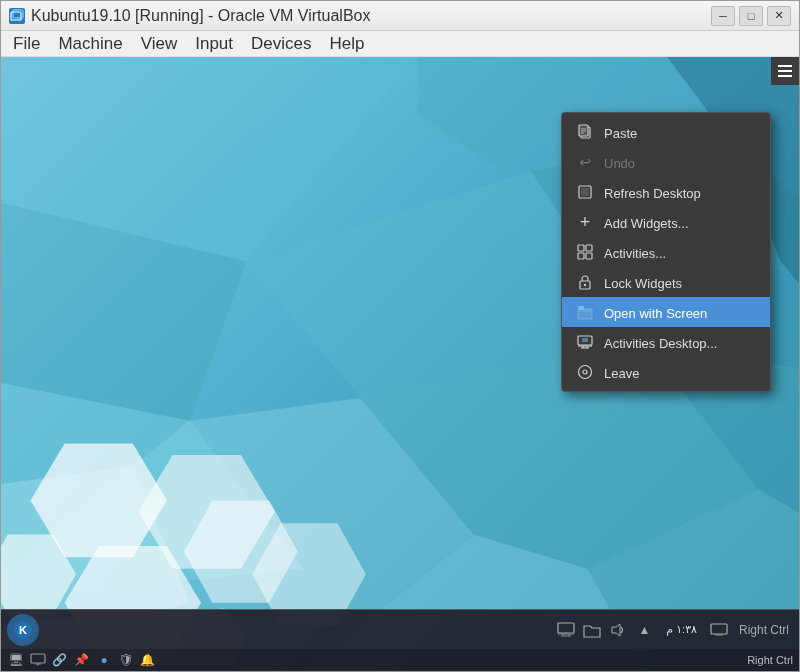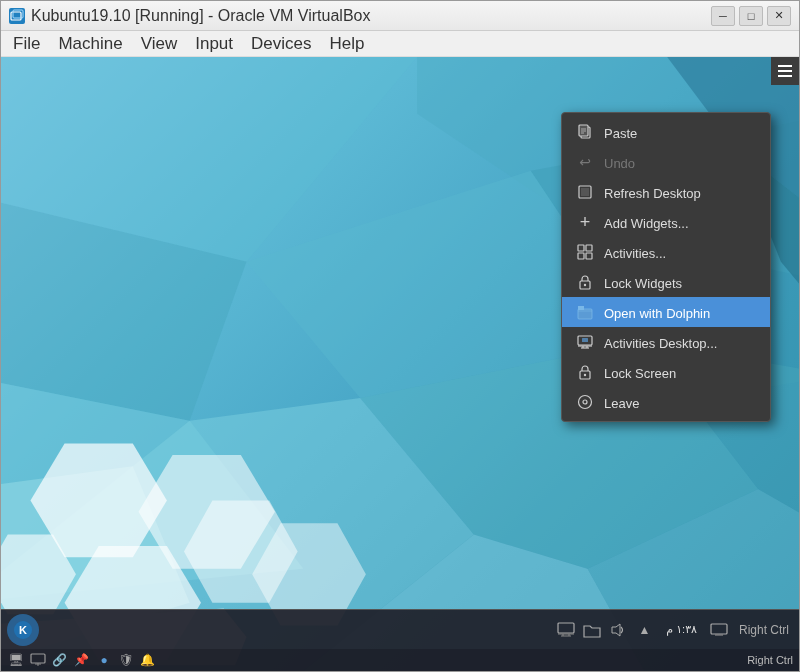--- a/index.html
+++ b/index.html
@@ -345,48 +345,38 @@
 
         <div class="ctx-item highlighted">
           <span class="ctx-icon">
             <svg width="16" height="16" viewBox="0 0 16 16" fill="none">
               <rect x="1" y="5" width="14" height="10" rx="1" fill="#5b9bd5"></rect>
               <rect x="1" y="5" width="14" height="10" rx="1" stroke="#7ab8e8" stroke-width="0.8"></rect>
               <path d="M1 7h14" stroke="#7ab8e8" stroke-width="0.6"></path>
               <rect x="1" y="2" width="6" height="4" rx="1 1 0 0" fill="#7ab8e8"></rect>
             </svg>
           </span>
-          <span class="ctx-label">Open with Dolphin</span>
+          <span class="ctx-label">Open with Screen</span>
         </div>
 
         <div class="ctx-item">
           <span class="ctx-icon">
             <svg width="16" height="14" viewBox="0 0 16 14" fill="none">
               <rect x="1" y="1" width="14" height="9" rx="1" stroke="#ccc" stroke-width="1.2"></rect>
               <line x1="1" y1="11" x2="15" y2="11" stroke="#ccc" stroke-width="1.2"></line>
               <line x1="6" y1="11" x2="6" y2="13" stroke="#ccc" stroke-width="1.2"></line>
               <line x1="10" y1="11" x2="10" y2="13" stroke="#ccc" stroke-width="1.2"></line>
               <line x1="4" y1="13" x2="12" y2="13" stroke="#ccc" stroke-width="1.2"></line>
 
               <rect x="5" y="3" width="6" height="4" rx="0.5" fill="#5b9bd5" opacity="0.7"></rect>
             </svg>
           </span>
           <span class="ctx-label">Activities Desktop...</span>
         </div>
 
-        <div class="ctx-item">
-          <span class="ctx-icon">
-            <svg width="14" height="16" viewBox="0 0 14 16" fill="none">
-              <rect x="2" y="7" width="10" height="8" rx="1" stroke="#ccc" stroke-width="1.2"></rect>
-              <path d="M4 7V5a3 3 0 0 1 6 0v2" stroke="#ccc" stroke-width="1.2" fill="none"></path>
-              <circle cx="7" cy="11" r="1.2" fill="#ccc"></circle>
-            </svg>
-          </span>
-          <span class="ctx-label">Lock Screen</span>
-        </div>
 
         <div class="ctx-item">
           <span class="ctx-icon">
             <svg width="16" height="16" viewBox="0 0 16 16" fill="none">
               <circle cx="8" cy="8" r="6.5" stroke="#ccc" stroke-width="1.2"></circle>
               <circle cx="8" cy="8" r="2" stroke="#ccc" stroke-width="1.2"></circle>
             </svg>
           </span>
           <span class="ctx-label">Leave</span>
         </div>

